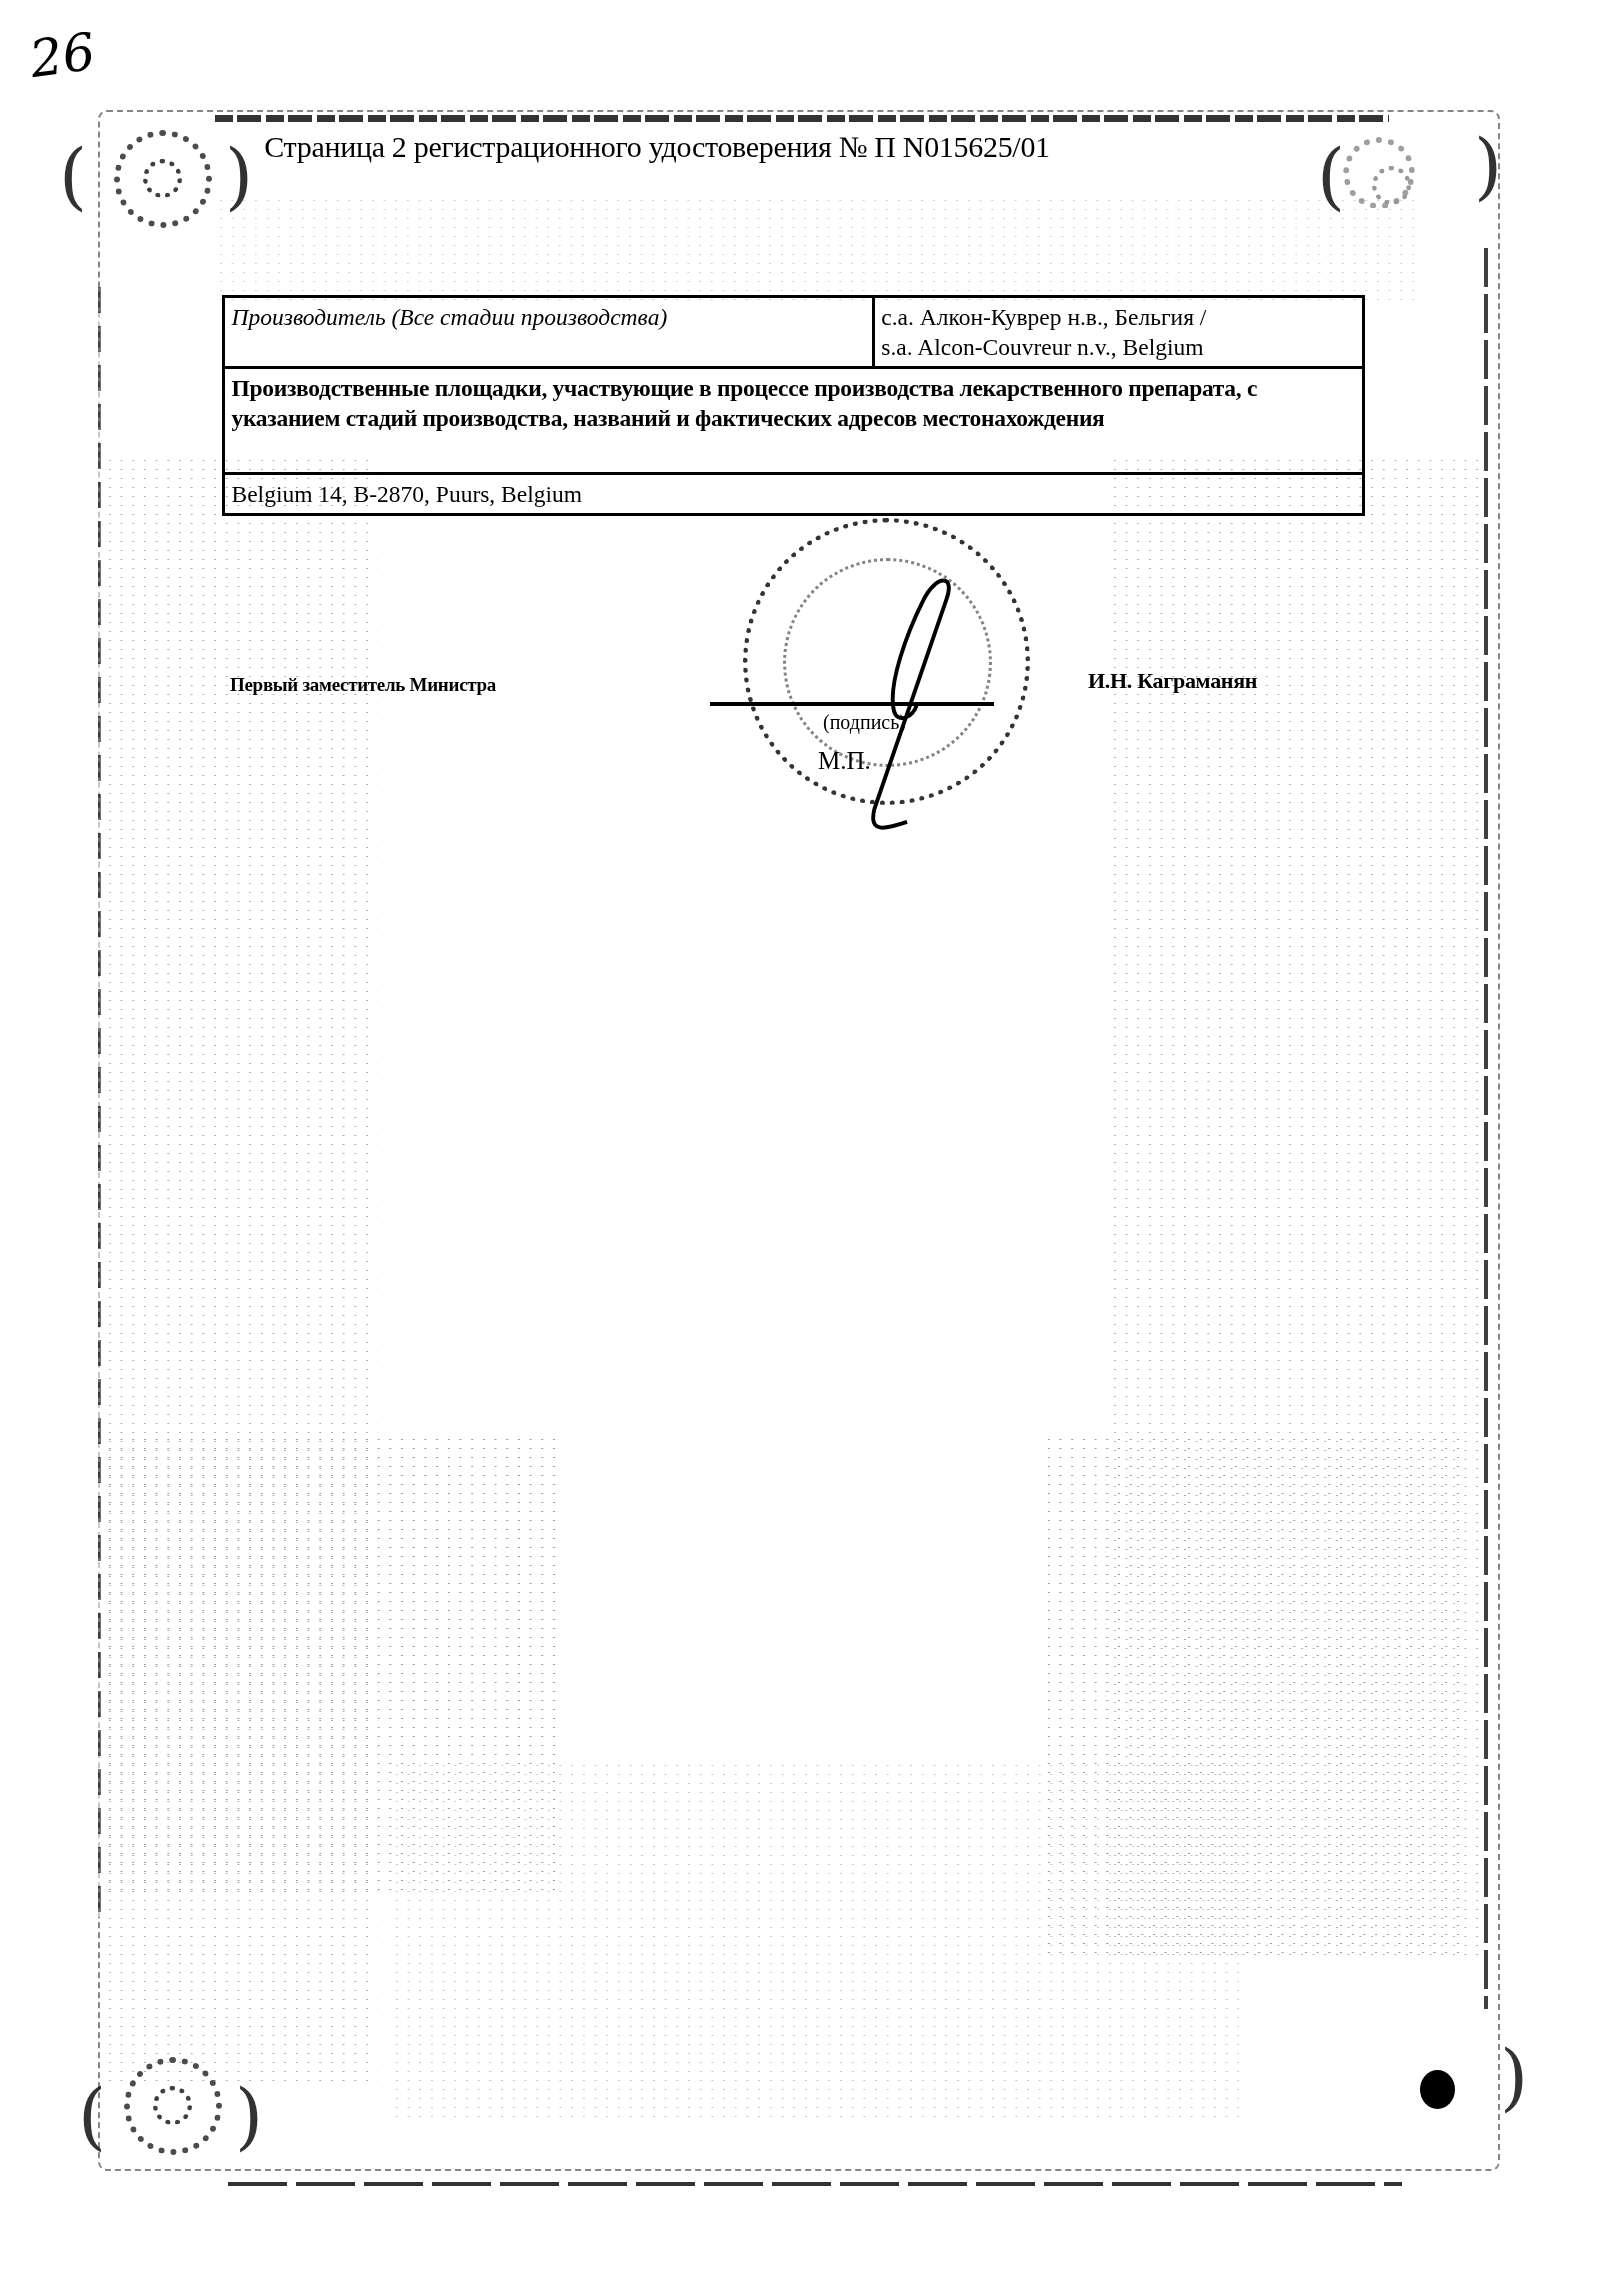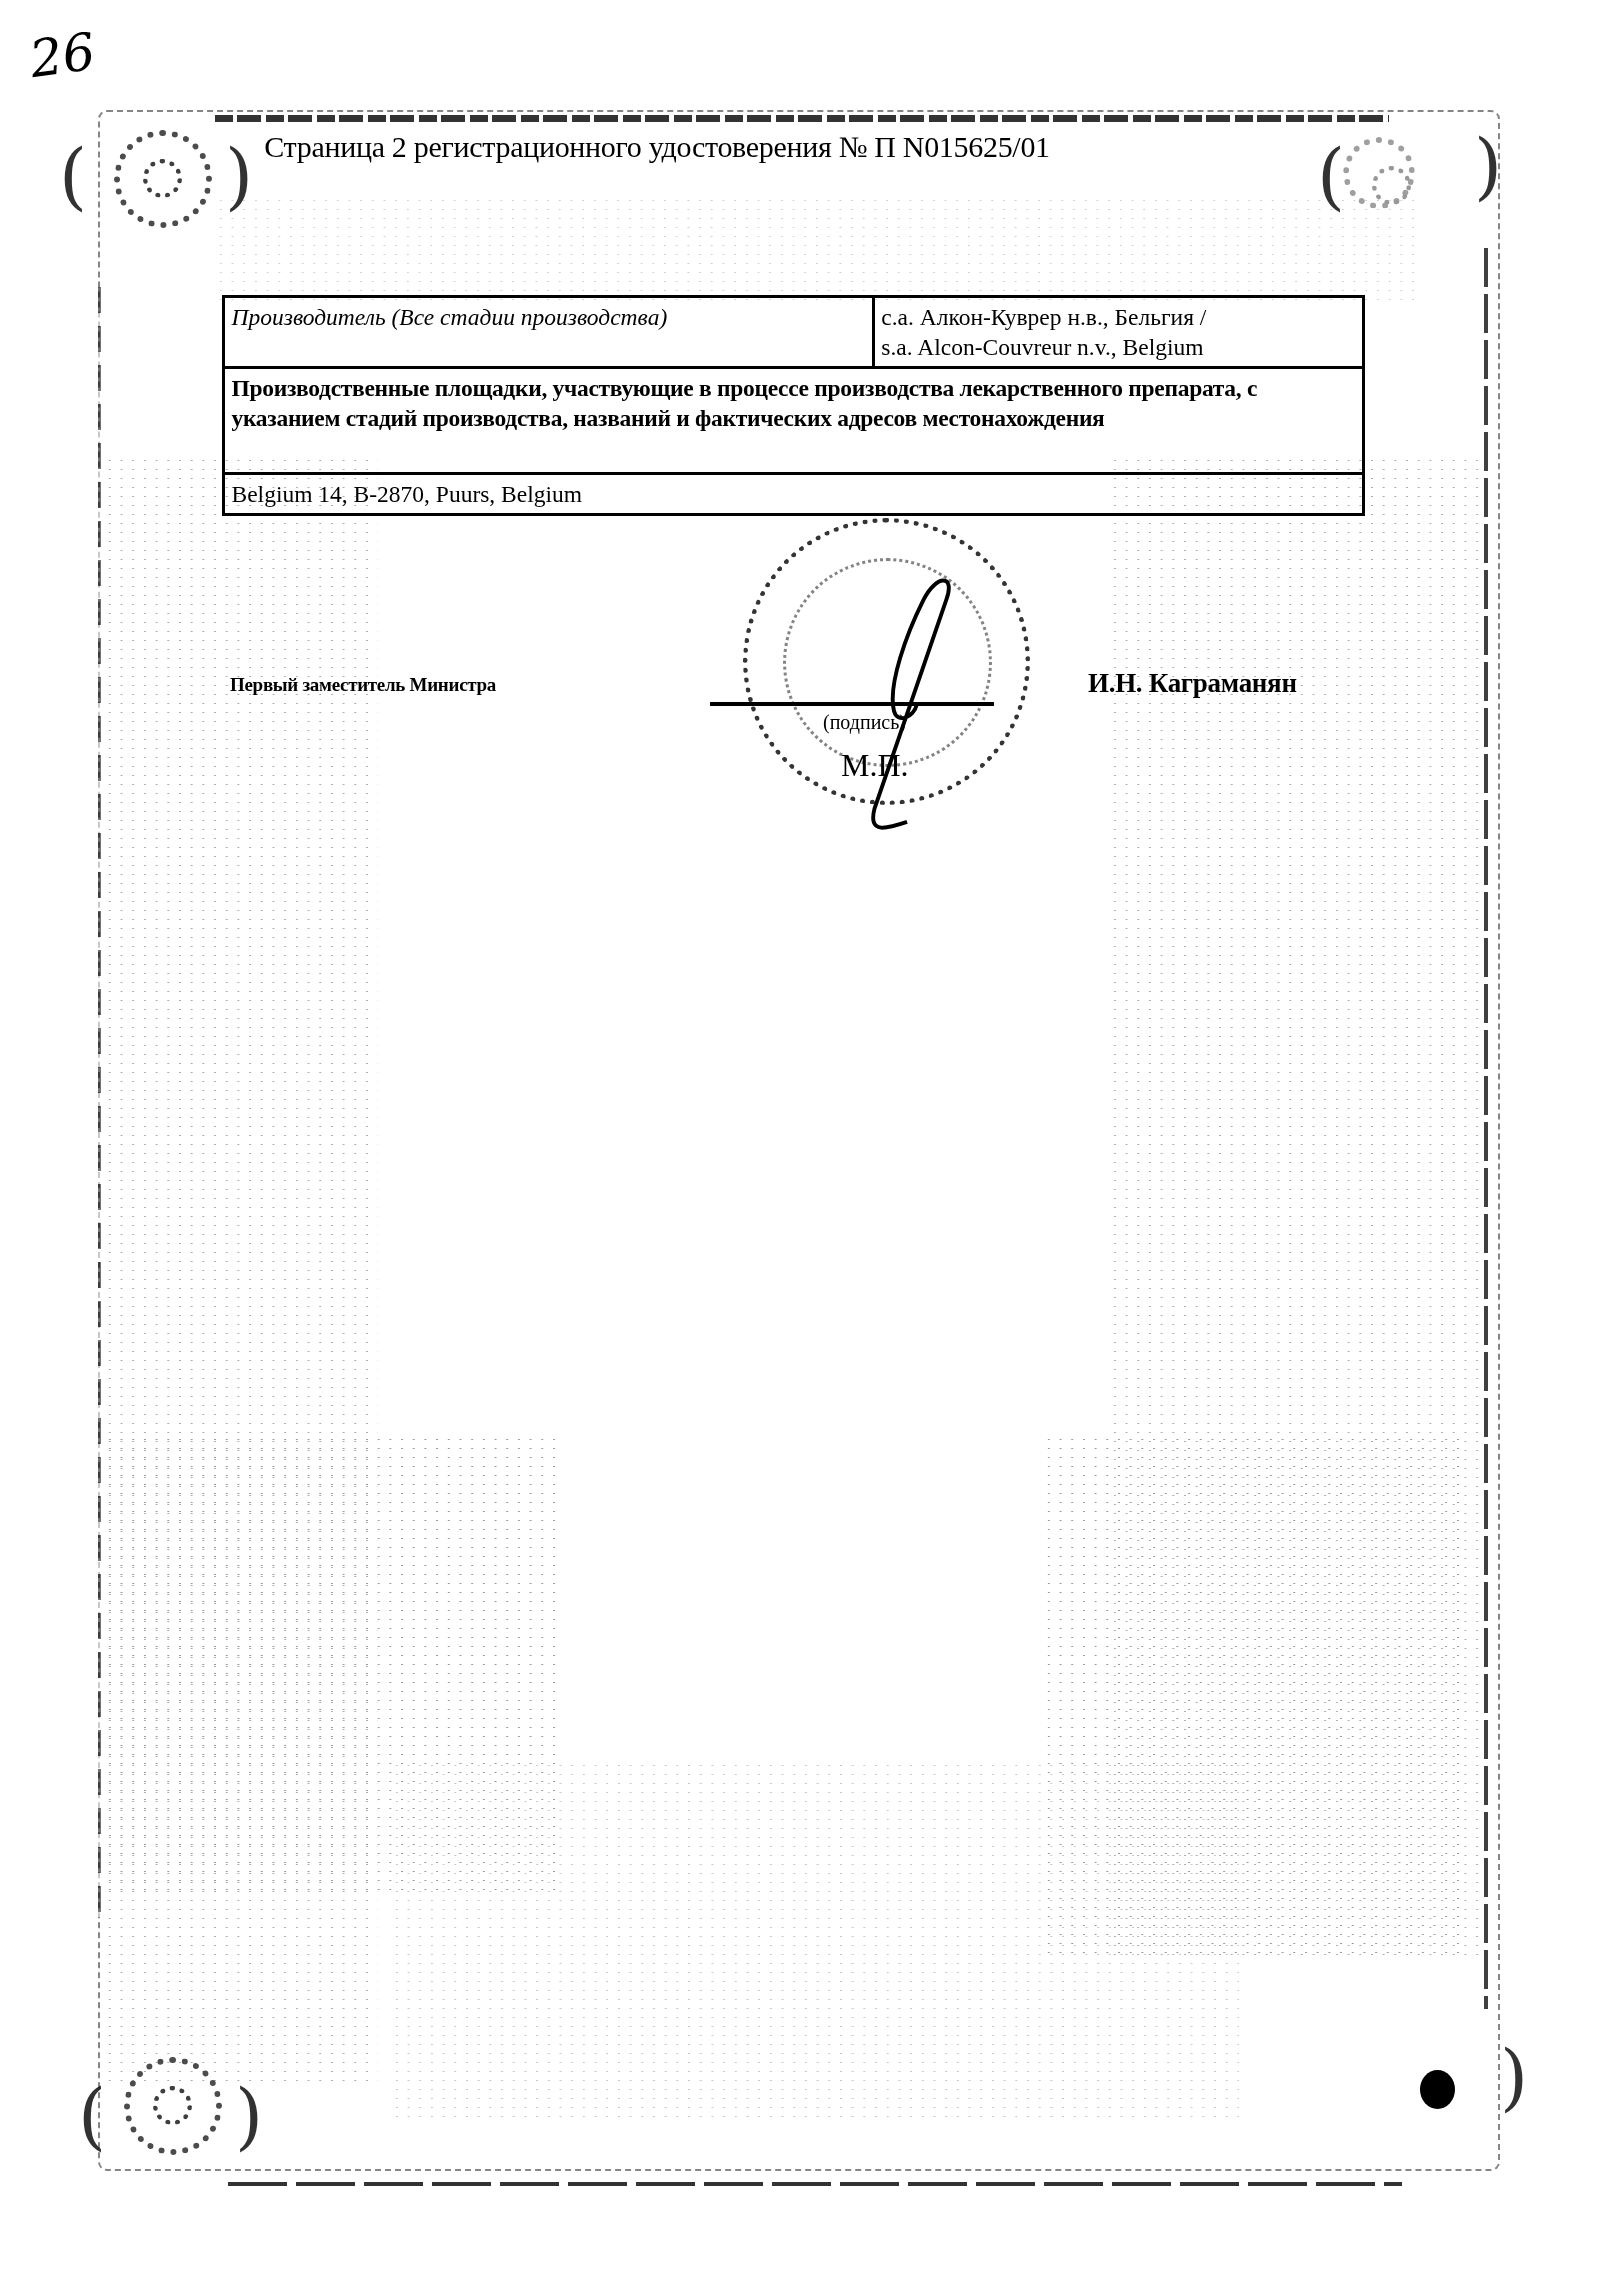--- a/index.html
+++ b/index.html
@@ -67,30 +67,30 @@
     border-collapse: collapse; font-size: 23.5px; line-height: 1.28;
   }
   table.sites td { border: 3.3px solid #000; padding: 3.9px 6.5px; vertical-align: top; }
   .bold-heading { font-weight: bold; letter-spacing: -0.3px; }
   .italic-label { font-style: italic; }
 
   .sig-left {
     position: absolute; left: 230px; top: 674px; font-size: 19px; font-weight: bold; letter-spacing: -0.3px;
   }
   .sig-right {
-    position: absolute; left: 1088px; top: 668px; font-size: 27px; font-weight: bold; letter-spacing: -0.3px;
+    position: absolute; left: 1088px; top: 668px; font-size: 22px; font-weight: bold; letter-spacing: -0.3px;
   }
   .sig-line {
     position: absolute; left: 710px; top: 702px; width: 284px; height: 3.9px; background: #000;
   }
   .sig-caption {
     position: absolute; left: 823px; top: 711px; font-size: 20px;
   }
   .mp {
-    position: absolute; left: 841px; top: 747px; font-size: 32px;
+    position: absolute; left: 818px; top: 747px; font-size: 25px;
   }
   .seal {
     position: absolute; left: 743px; top: 518px; width: 287px; height: 287px;
     border-radius: 50%; border: 5.2px dotted #111; box-sizing: border-box; opacity: 0.85;
   }
   .seal-inner {
     position: absolute; left: 783px; top: 558px; width: 209px; height: 209px;
     border-radius: 50%; border: 3.3px dotted #333; box-sizing: border-box; opacity: 0.6;
   }
   .signature-svg { position: absolute; left: 809px; top: 561px; }

